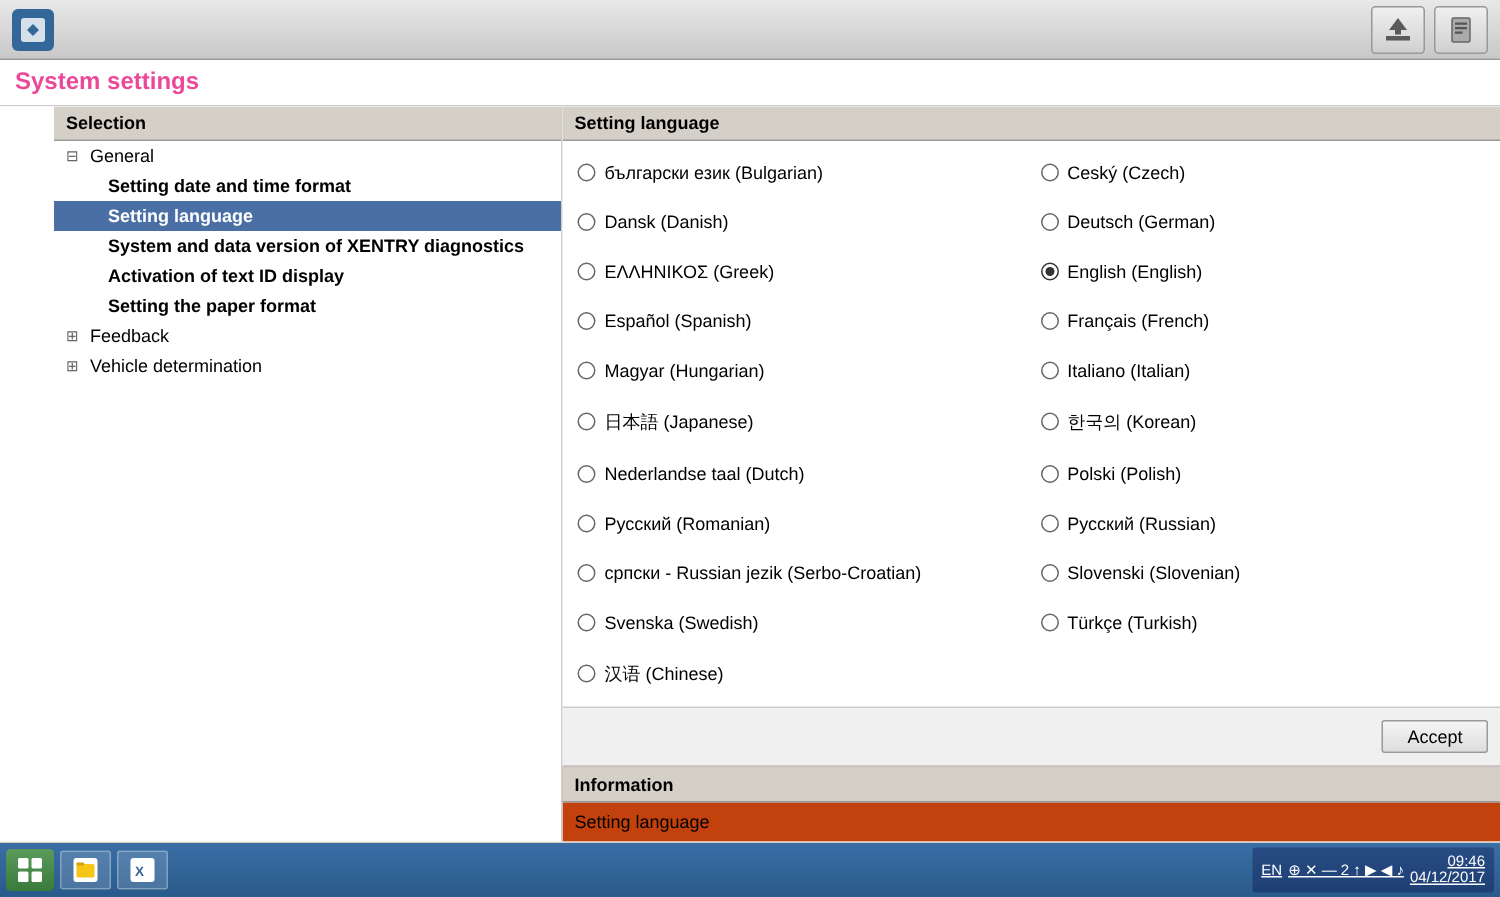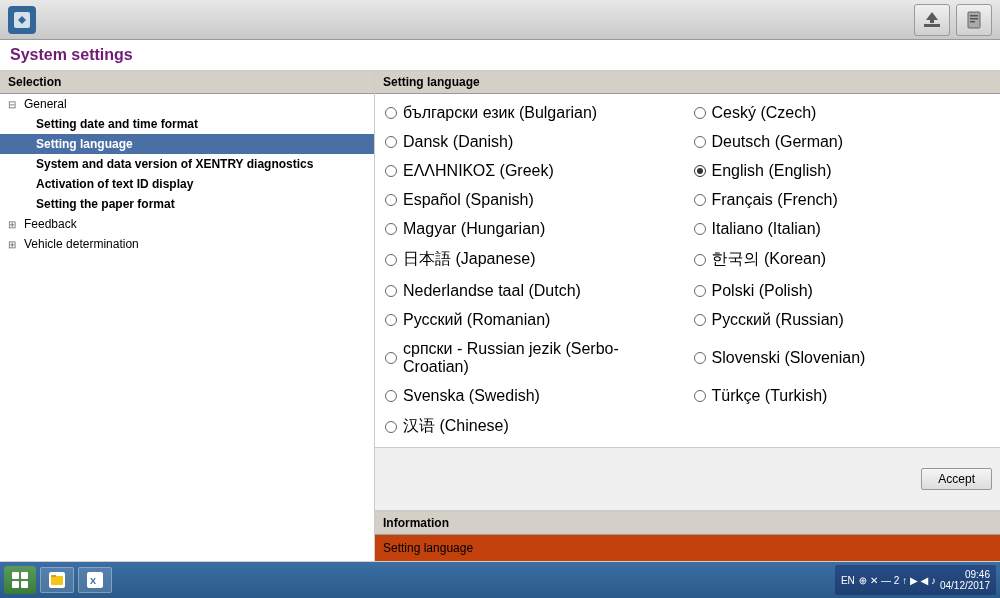--- a/index.html
+++ b/index.html
@@ -20,37 +20,38 @@
     .app-icon svg { width: 20px; height: 20px; }
     .title-bar-right { display: flex; align-items: center; gap: 6px; }
     .tb-btn { width: 36px; height: 32px; background: linear-gradient(to bottom, #f0f0f0, #d0d0d0); border: 1px solid #999; border-radius: 3px; cursor: pointer; display: flex; align-items: center; justify-content: center; }
 
     
     .page-title-bar {
       background: #fff;
       padding: 6px 10px;
       font-size: 16px;
       font-weight: bold;
-      color: #701a75;
+      color: #ec4899;
       border-bottom: 1px solid #ccc;
     }
 
     
     .main-content {
       display: flex;
       height: calc(598px - 40px - 32px - 36px);
       background: #fff;
     }
 
     
     .left-panel {
       width: 375px;
       border-right: 1px solid #ccc;
       overflow-y: auto;
       background: #fff;
+      padding-left: 36px;
     }
     .left-panel-header {
       background: #d4d0c8;
       padding: 4px 8px;
       font-weight: bold;
       font-size: 12px;
       border-bottom: 1px solid #999;
     }
     .tree-item {
       padding: 3px 8px;
@@ -86,21 +87,21 @@
       overflow-y: auto;
       padding: 4px;
       background: #fff;
       border-bottom: 1px solid #ccc;
     }
     .lang-item {
       display: flex;
       align-items: center;
       gap: 6px;
       padding: 3px 6px;
-      font-size: 16px;
+      font-size: 12px;
       cursor: pointer;
     }
     .radio-circle {
       width: 12px;
       height: 12px;
       border-radius: 50%;
       border: 1px solid #666;
       background: #fff;
       display: flex;
       align-items: center;
@@ -111,21 +112,21 @@
     .radio-circle.checked::after {
       content: '';
       width: 6px;
       height: 6px;
       border-radius: 50%;
       background: #333;
     }
     .accept-row {
       display: flex;
       justify-content: flex-end;
-      padding: 20px 8px;
+      padding: 8px 8px;
       background: #f0f0f0;
       border-bottom: 1px solid #ccc;
     }
     .accept-btn {
       padding: 3px 16px;
       background: linear-gradient(to bottom, #f5f5f5, #ddd);
       border: 1px solid #999;
       border-radius: 2px;
       cursor: pointer;
       font-size: 12px;
@@ -185,20 +186,21 @@
       font-size: 11px;
     }
     .taskbar-icon { width: 16px; height: 16px; background: #fff; border-radius: 2px; display: flex; align-items: center; justify-content: center; }
     .taskbar-right {
       margin-left: auto;
       display: flex;
       align-items: flex-end;
       gap: 4px;
       color: #fff;
       font-size: 10px;
+      text-decoration: underline;
     }
     .system-tray {
       display: flex;
       align-items: center;
       gap: 4px;
       background: rgba(0,0,60,0.3);
       padding: 2px 6px;
       height: 30px;
       border-radius: 2px;
     }

